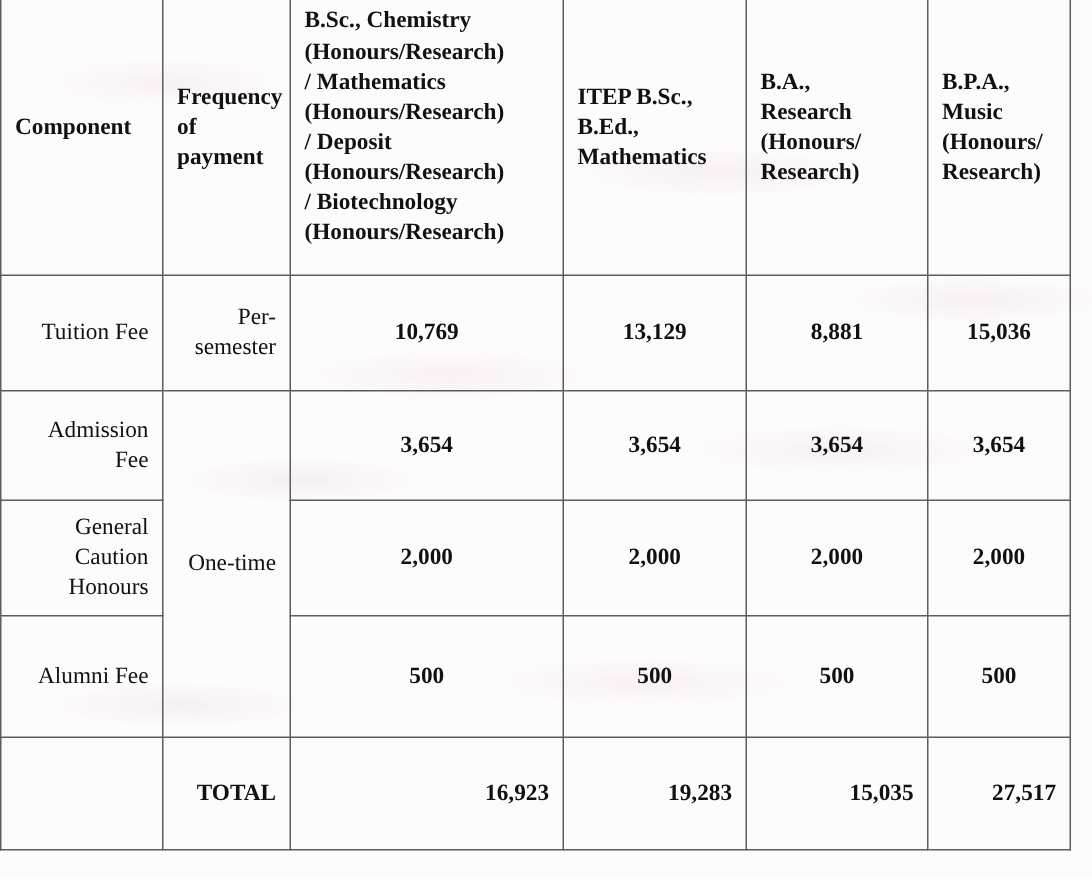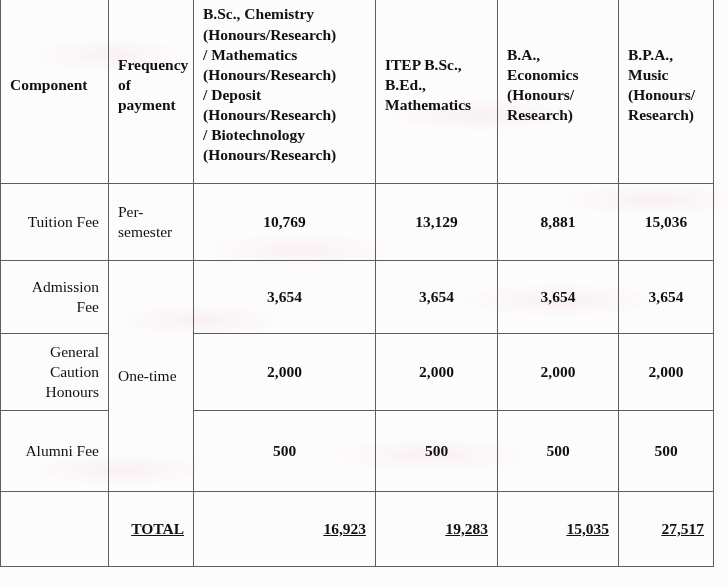--- a/index.html
+++ b/index.html
@@ -81,21 +81,21 @@
 
   
   td.first-col { border-left: none; }
 
   
   td.label-cell {
     text-align: right;
     font-weight: normal;
   }
   td.freq-cell {
-    text-align: left;
+    text-align: right;
     font-weight: normal;
   }
   td.num-cell {
     text-align: center;
     font-weight: bold;
   }
 
   
   tr.total-row td {
     font-weight: bold;
@@ -110,21 +110,21 @@
   }
   tr.total-row td.num-cell { text-align: right; }
 
   
   tr.total-row td { border-bottom: none; }
 
   .row-tuition  td { height: 66px; }
   .row-admission td { height: 62px; }
   .row-caution  td { height: 66px; }
   .row-alumni   td { height: 70px; }
-  .row-total    td { height: 64px; text-decoration: underline; }
+  .row-total    td { height: 64px; }
   .header-row   td { height: 186px; }
 </style>
 </head>
 <body>
 
 <div id="page"></div>
 <div id="bleed"></div>
 
 <table id="fee-table">
   <colgroup>
@@ -156,21 +156,21 @@
         <div>/ Biotechnology</div>
         <div>(Honours/Research)</div>
       </td>
       <td class="hdr-course">
         <div>ITEP B.Sc.,</div>
         <div>B.Ed.,</div>
         <div>Mathematics</div>
       </td>
       <td class="hdr-course">
         <div>B.A.,</div>
-        <div>Economics</div>
+        <div>Research</div>
         <div>(Honours/</div>
         <div>Research)</div>
       </td>
       <td class="hdr-course">
         <div>B.P.A.,</div>
         <div>Music</div>
         <div>(Honours/</div>
         <div>Research)</div>
       </td>
     </tr>

